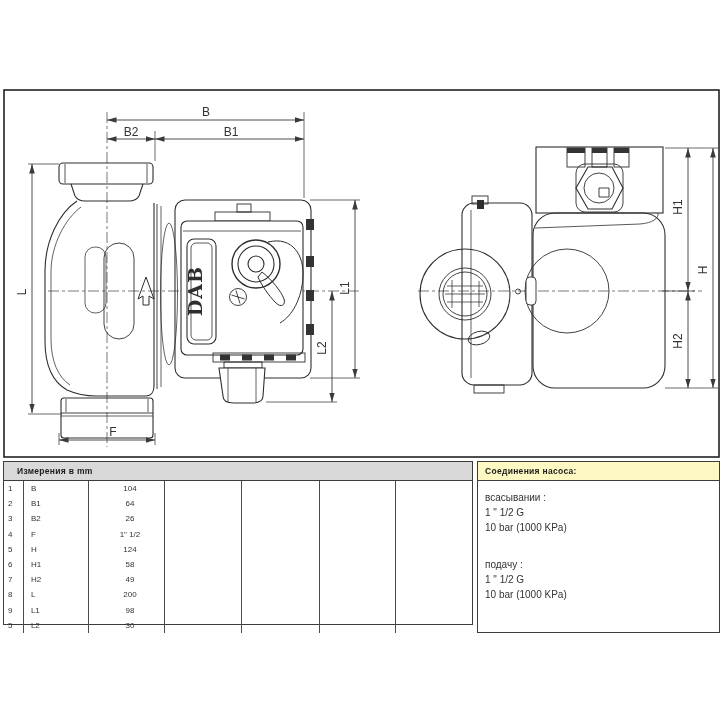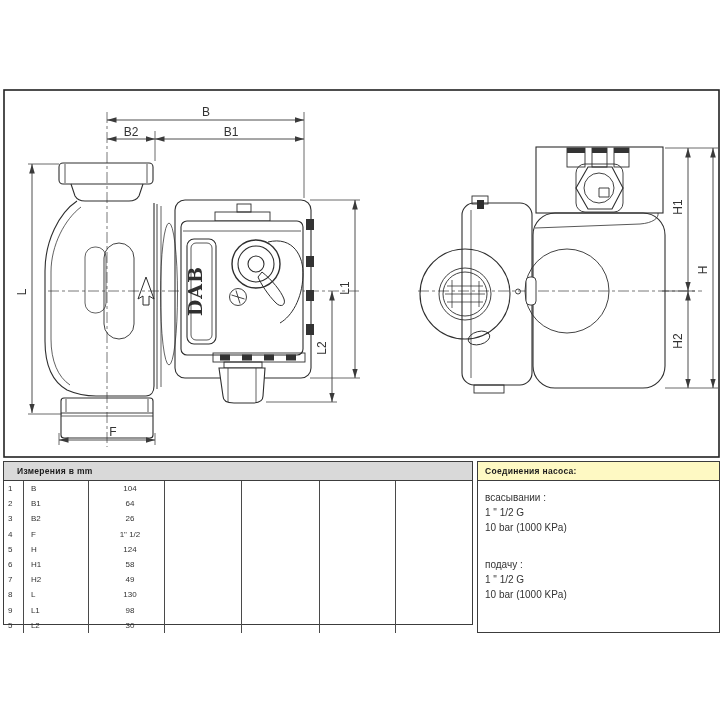--- a/index.html
+++ b/index.html
@@ -237,21 +237,21 @@
         <div class="ln">L2</div>
       </div>
       <div class="mcol c-val">
         <div class="ln">104</div>
         <div class="ln">64</div>
         <div class="ln">26</div>
         <div class="ln">1" 1/2</div>
         <div class="ln">124</div>
         <div class="ln">58</div>
         <div class="ln">49</div>
-        <div class="ln">130</div>
+        <div class="ln">200</div>
         <div class="ln">98</div>
         <div class="ln">30</div>
       </div>
       <div class="mcol c-e1"></div>
       <div class="mcol c-e2"></div>
       <div class="mcol c-e3"></div>
       <div class="mcol c-e4"></div>
     </div>
   </div>
 

